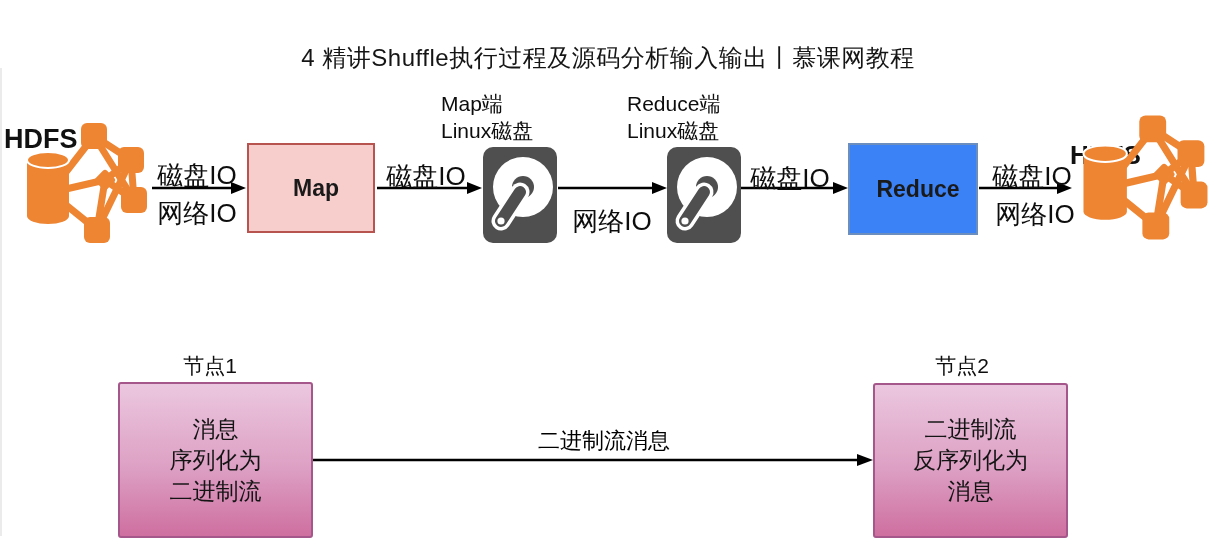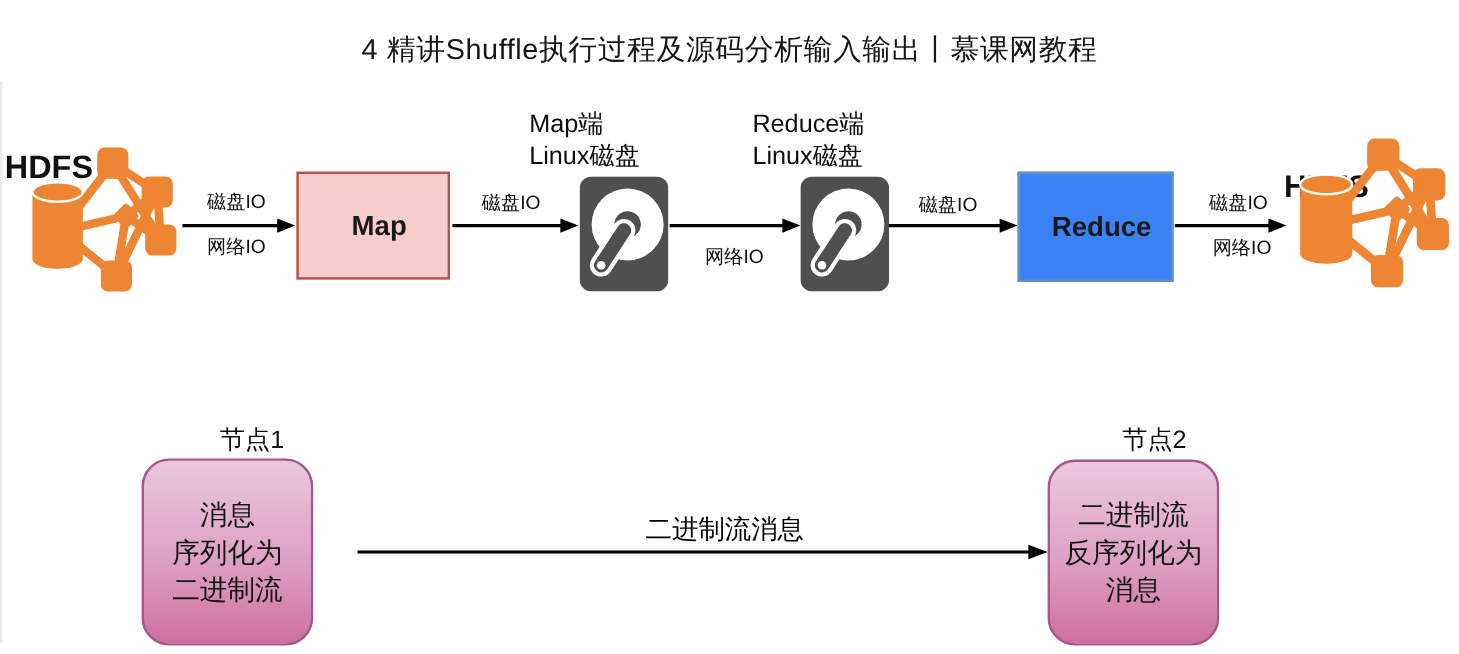--- a/index.html
+++ b/index.html
@@ -2,36 +2,36 @@
 <html><head>
 <meta charset="utf-8">
 <style>
   html,body{margin:0;padding:0;background:#fff;}
   .canvas{
     position:relative;width:1216px;height:545px;background:#ffffff;
     font-family:"Liberation Sans","DejaVu Sans",sans-serif;overflow:hidden;color:#000;
   }
   .abs{position:absolute;}
   .page-title{
-    left:0;right:0;top:25px;text-align:center;font-size:24px;color:#151515;
+    left:0;right:0;top:42px;text-align:center;font-size:24px;color:#151515;
     letter-spacing:0.5px;
   }
   .edge-line{left:0;top:68px;width:2px;height:468px;background:#ebebeb;}
-  .io-label{font-size:16px;text-align:center;width:96px;color:#0d0d0d;white-space:nowrap;}
+  .io-label{font-size:26px;text-align:center;width:96px;color:#0d0d0d;white-space:nowrap;}
   .big-label{font-weight:bold;color:#111;white-space:nowrap;}
   .proc-box{
     display:flex;align-items:center;justify-content:center;
     font-weight:bold;font-size:23px;color:#1a1a1a;box-sizing:border-box;padding-left:10px;
   }
   .map-box{left:247px;top:143px;width:128px;height:90px;background:#F8CECC;border:2px solid #B85450;}
   .reduce-box{left:848px;top:143px;width:130px;height:92px;background:#3b82f6;border:2px solid #6C8EBF;}
   .disk-title{font-size:21px;line-height:27px;text-align:left;width:160px;color:#0d0d0d;}
   .node-title{font-size:21px;text-align:center;width:150px;color:#0d0d0d;}
   .node-box{
-    width:143px;box-sizing:border-box;border:2px solid #A5568A;border-radius:23px;
+    width:195px;box-sizing:border-box;border:2px solid #A5568A;border-radius:3px;
     background:linear-gradient(to bottom,#EBC7DF 0%,#DDA0C4 55%,#CE6FA0 100%);
     display:flex;flex-direction:column;align-items:center;justify-content:center;
     font-size:23px;line-height:31px;text-align:center;color:#141414;
   }
   .node1-box{left:118px;top:382px;height:156px;}
   .node2-box{left:873px;top:383px;height:155px;}
   .wire-layer{left:0;top:0;width:1216px;height:545px;pointer-events:none;}
 </style>
 </head>
 <body>

